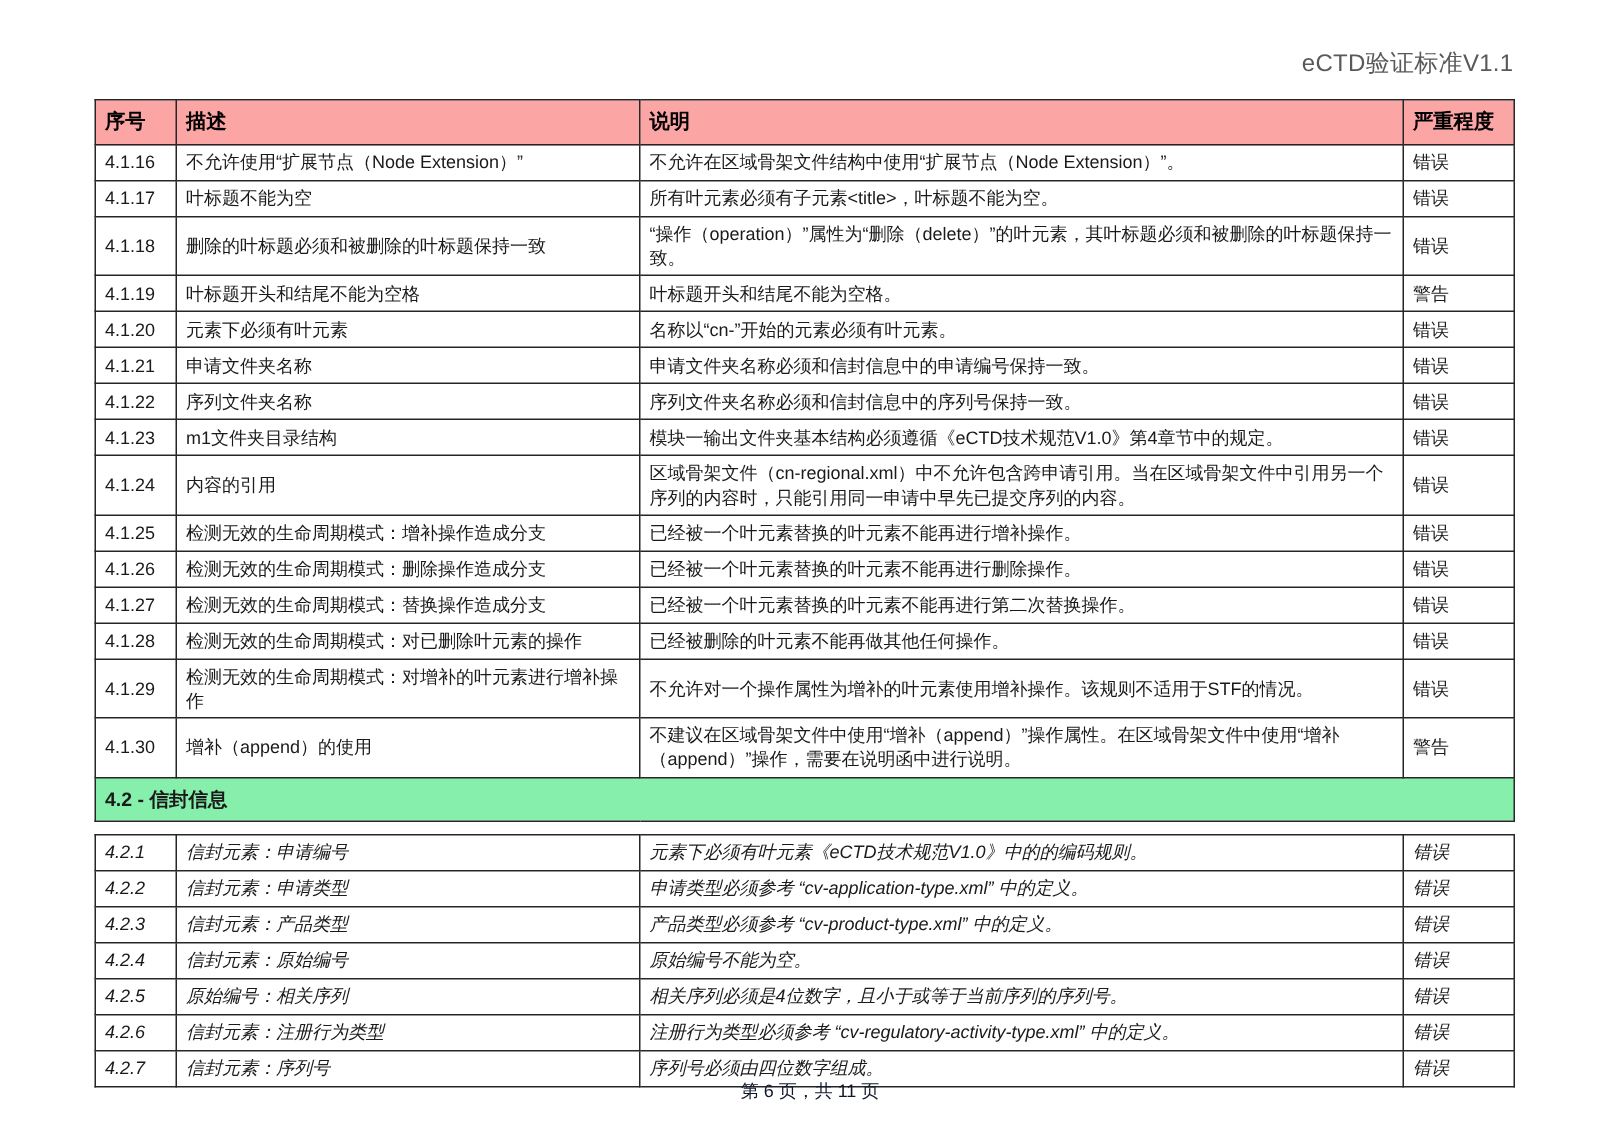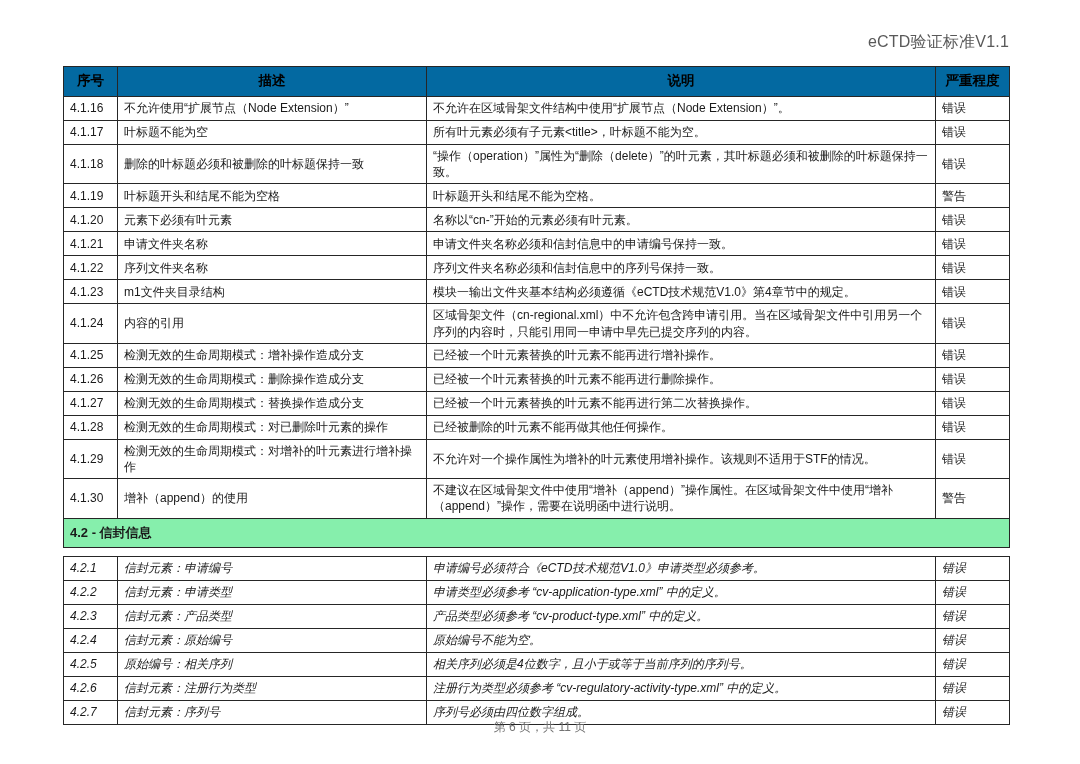--- a/index.html
+++ b/index.html
@@ -43,42 +43,41 @@
   .tbl col.c-sev  { width: 74px;  }
   .tbl th, .tbl td {
     border: 1px solid #262626;
     padding: 3px 6px;
     vertical-align: middle;
     text-align: left;
     line-height: 1.35;
     word-break: break-word;
   }
   .tbl thead th {
-    background: #0369a1;
+    background: #fca5a5;
     color: #000000;
     font-weight: bold;
     font-size: 13.5px;
     height: 23px;
-    text-align: center;
   }
   .tbl tbody td { height: 17px; }
   .tbl tr.section-row td {
     background: #86efac;
     font-weight: bold;
     font-size: 13px;
     height: 22px;
   }
   .doc-footer {
     position: absolute;
     bottom: 28px;
     left: 0;
     width: 100%;
     text-align: center;
     font-size: 12px;
-    color: #737373;
+    color: #0f172a;
   }
 </style>
 </head>
 <body>
 
 <div class="page">
 
   <div class="doc-header">
     <span>eCTD验证标准V1.1</span>
   </div>
@@ -203,21 +202,21 @@
       <colgroup>
         <col class="c-id">
           <col class="c-desc">
           <col class="c-note">
           <col class="c-sev">
       </colgroup>
       <tbody id="body-group2">
           <tr>
             <td>4.2.1</td>
             <td>信封元素：申请编号</td>
-            <td>申请编号必须符合《eCTD技术规范V1.0》申请类型必须参考。</td>
+            <td>元素下必须有叶元素《eCTD技术规范V1.0》中的的编码规则。</td>
             <td>错误</td>
           </tr>
           <tr>
             <td>4.2.2</td>
             <td>信封元素：申请类型</td>
             <td>申请类型必须参考 “cv-application-type.xml” 中的定义。</td>
             <td>错误</td>
           </tr>
           <tr>
             <td>4.2.3</td>

